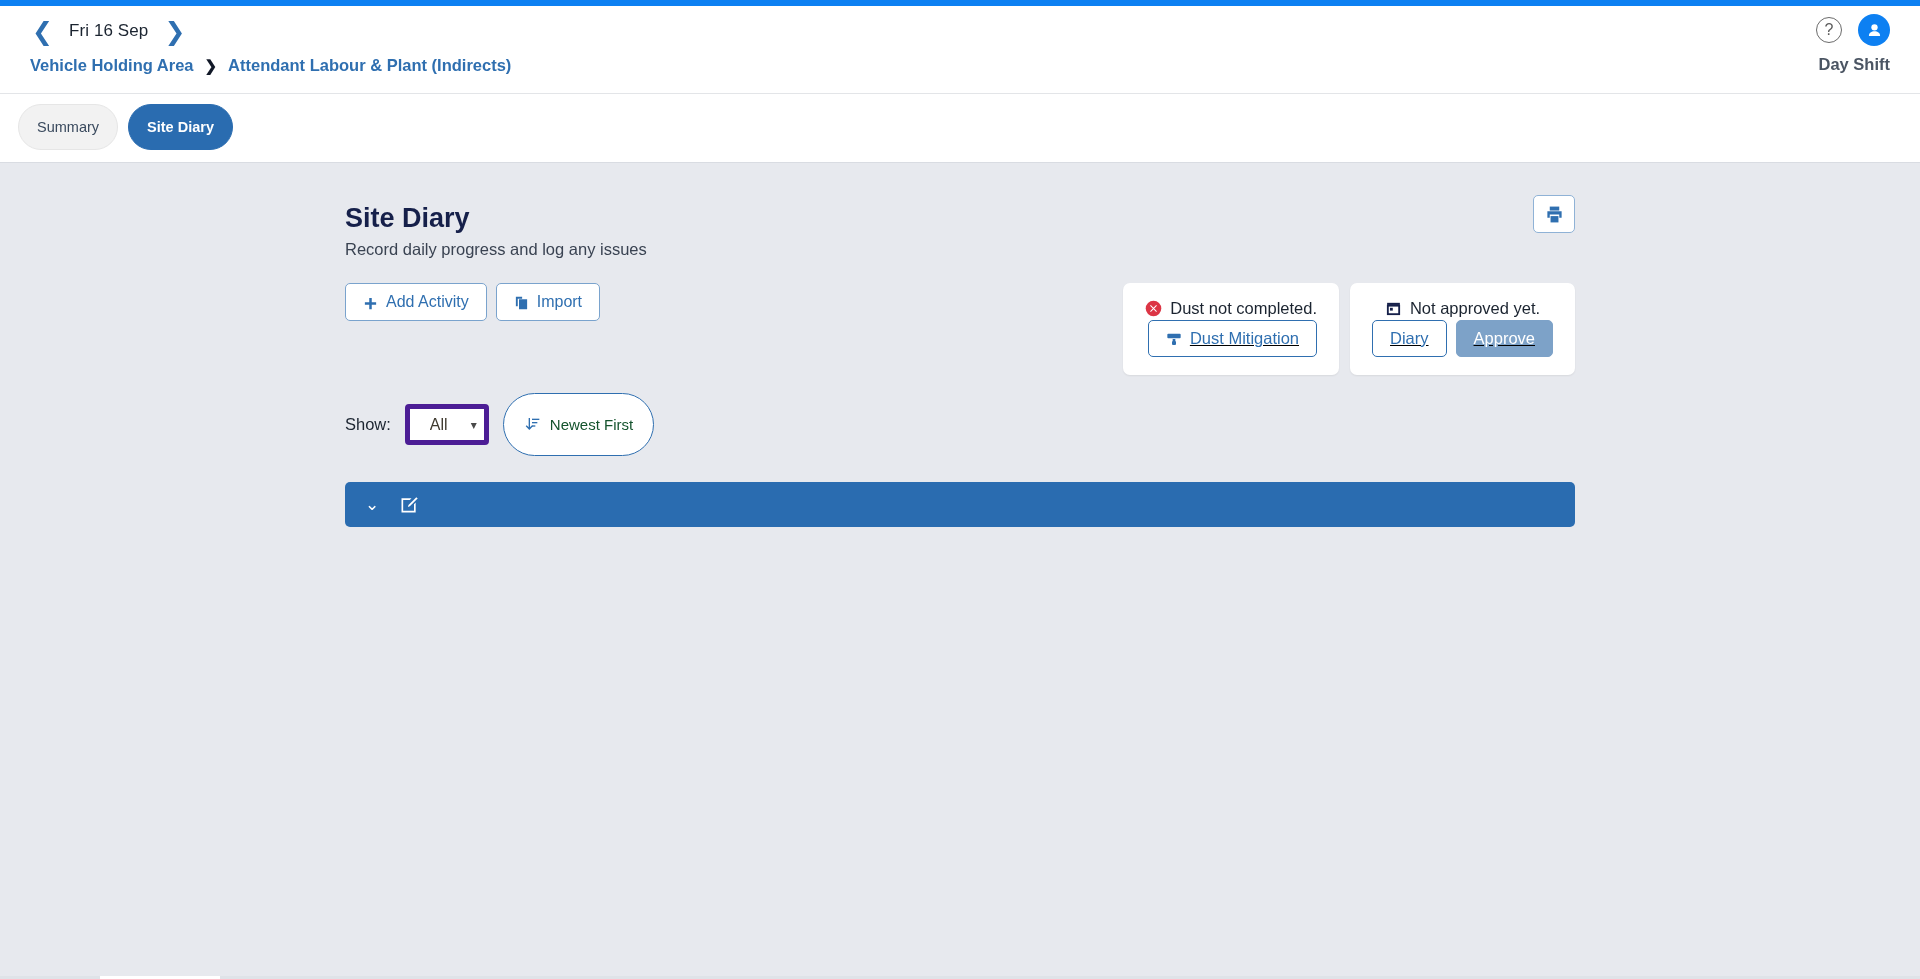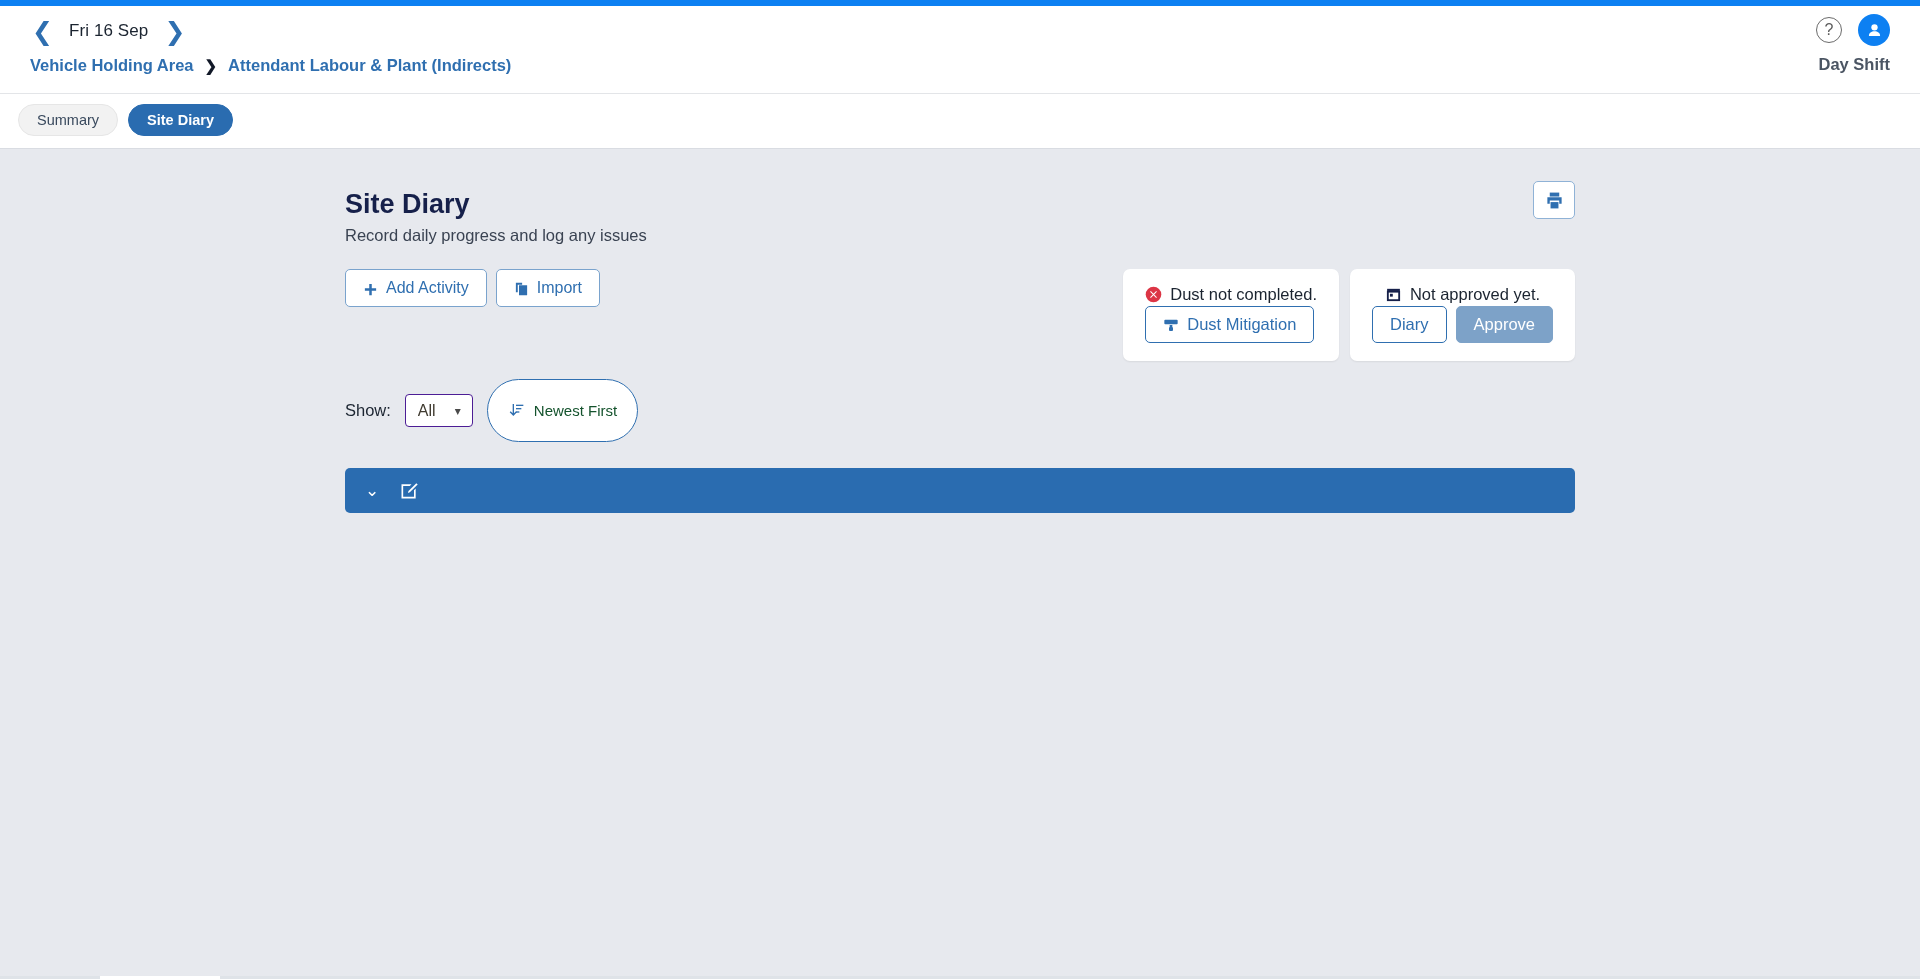--- a/index.html
+++ b/index.html
@@ -96,21 +96,21 @@
   
   .tabbar {
     background: #ffffff;
     padding: 10px 18px 12px 18px;
     display: flex;
     gap: 10px;
     border-bottom: 1px solid #d9dce2;
   }
   .tab {
     border-radius: 999px;
-    padding: 7px 18px;
+    padding: 14px 18px;
     font-size: 14.5px;
     cursor: pointer;
     border: 1px solid #e6e6e6;
     background: #f2f2f2;
     color: #3a4a5e;
   }
   .tab.active {
     background: #2a6cb0;
     border-color: #2a6cb0;
     color: #ffffff;
@@ -187,21 +187,21 @@
     align-items: center;
     justify-content: center;
     gap: 8px;
     font-size: 16.5px;
     color: #1b2430;
     margin-bottom: 2px;
     white-space: nowrap;
   }
   .icon-error { width: 17px; height: 17px; flex: 0 0 auto; }
   .icon-stamp { width: 17px; height: 17px; flex: 0 0 auto; fill: #16204a; }
-  .card-btns { display: flex; gap: 9px; justify-content: flex-start; }
+  .card-btns { display: flex; gap: 9px; justify-content: flex-end; text-decoration: underline; }
   .btn-ghost {
     background: #ffffff;
     border: 1px solid #2f6fb0;
     border-radius: 5px;
     color: #2f6fb0;
     font-size: 16.5px;
     padding: 8px 17px;
     cursor: pointer;
     display: flex; align-items: center; gap: 8px;
   }
@@ -221,25 +221,25 @@
     display: flex;
     align-items: center;
     gap: 14px;
     margin-top: 72px;
   }
   .filter-label { font-size: 16.5px; color: #1b2430; }
   .select-box {
     appearance: none;
     -webkit-appearance: none;
     background: #ffffff;
-    border: 1px solid #4c1d95;
+    border: 5px solid #4c1d95;
     border-radius: 4px;
     font-size: 16px;
     color: #3f3a2f;
-    padding: 7px 36px 7px 12px;
+    padding: 7px 36px 7px 20px;
     font-family: "Liberation Sans", sans-serif;
     cursor: pointer;
   }
   .select-wrap { position: relative; display: inline-block; }
   .select-wrap .chev {
     position: absolute;
     right: 12px; top: 50%;
     transform: translateY(-50%);
     pointer-events: none;
     color: #4a4a4a;

